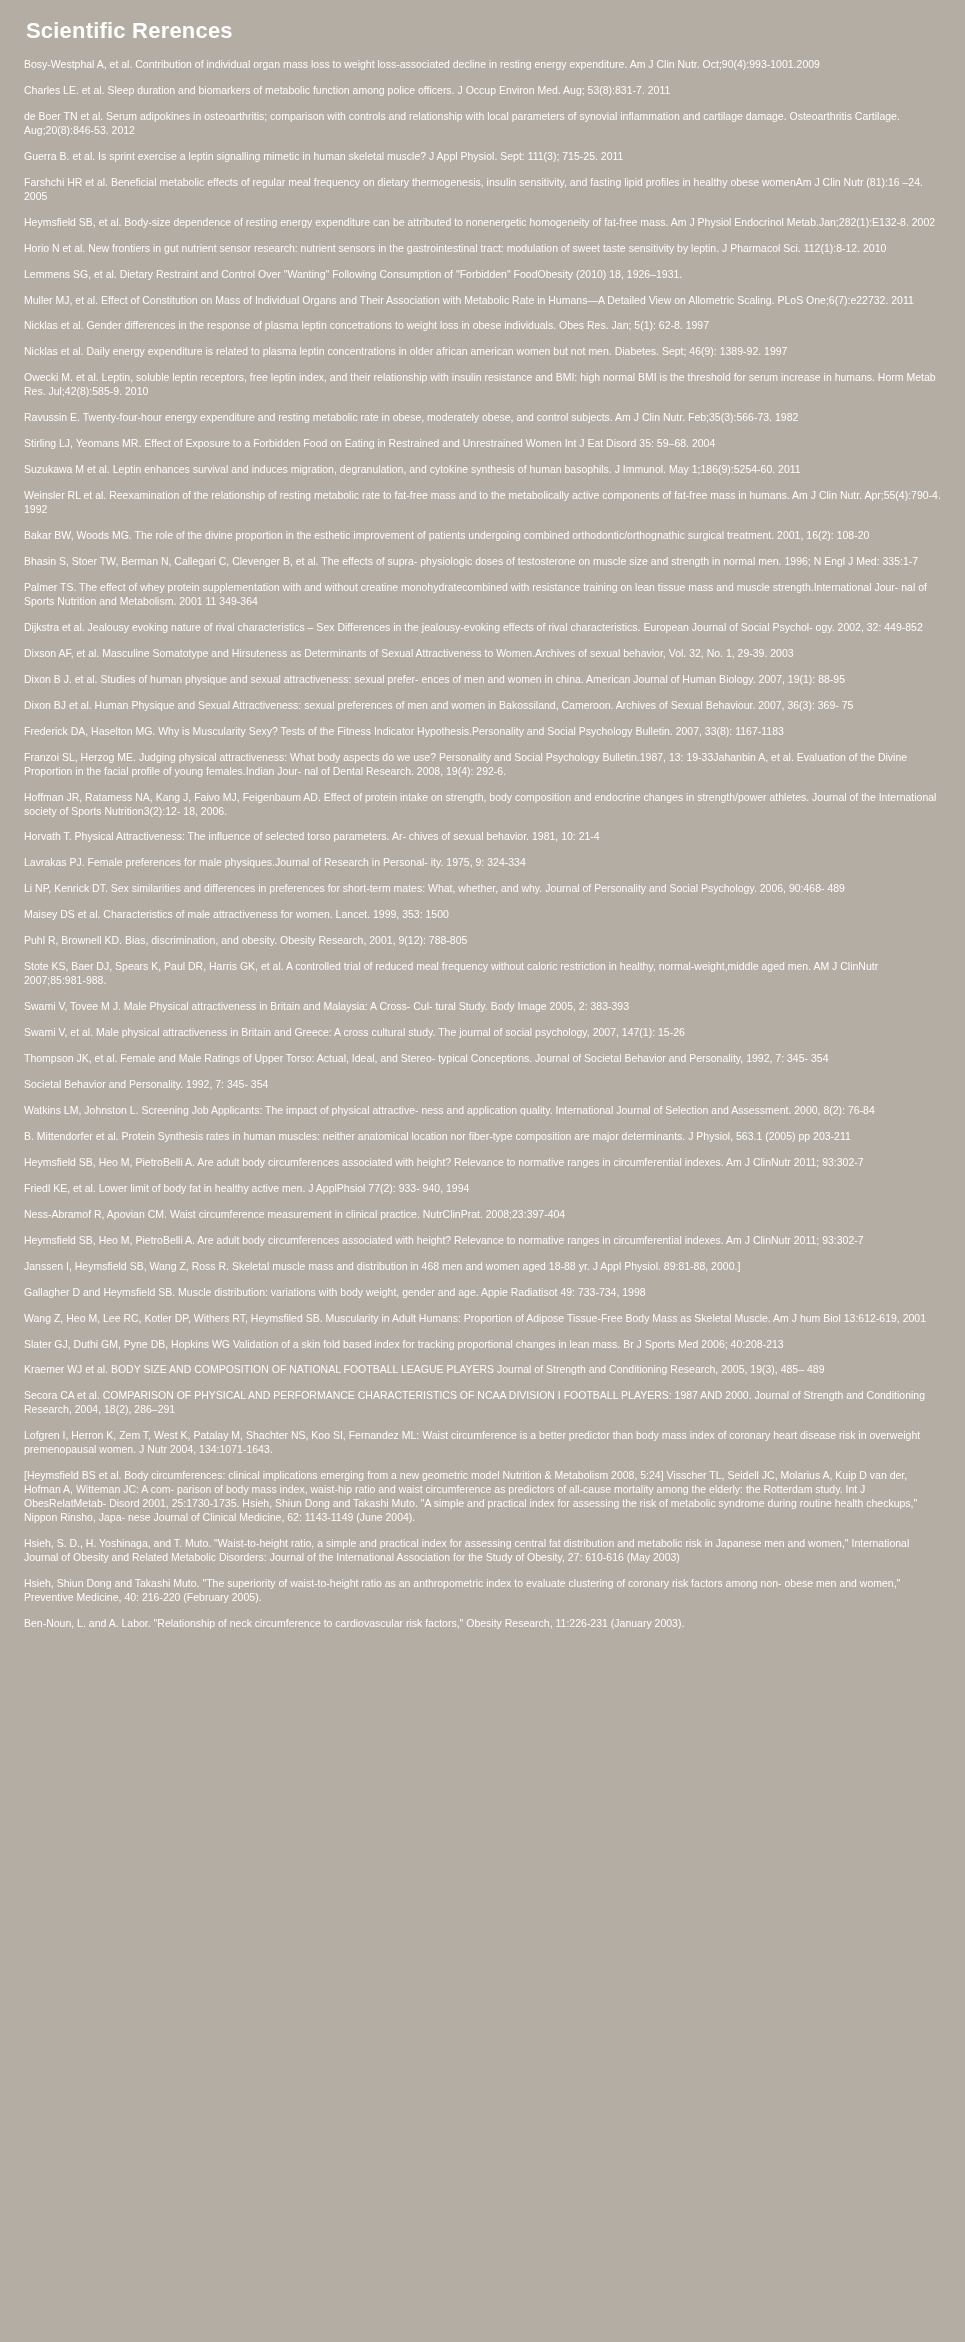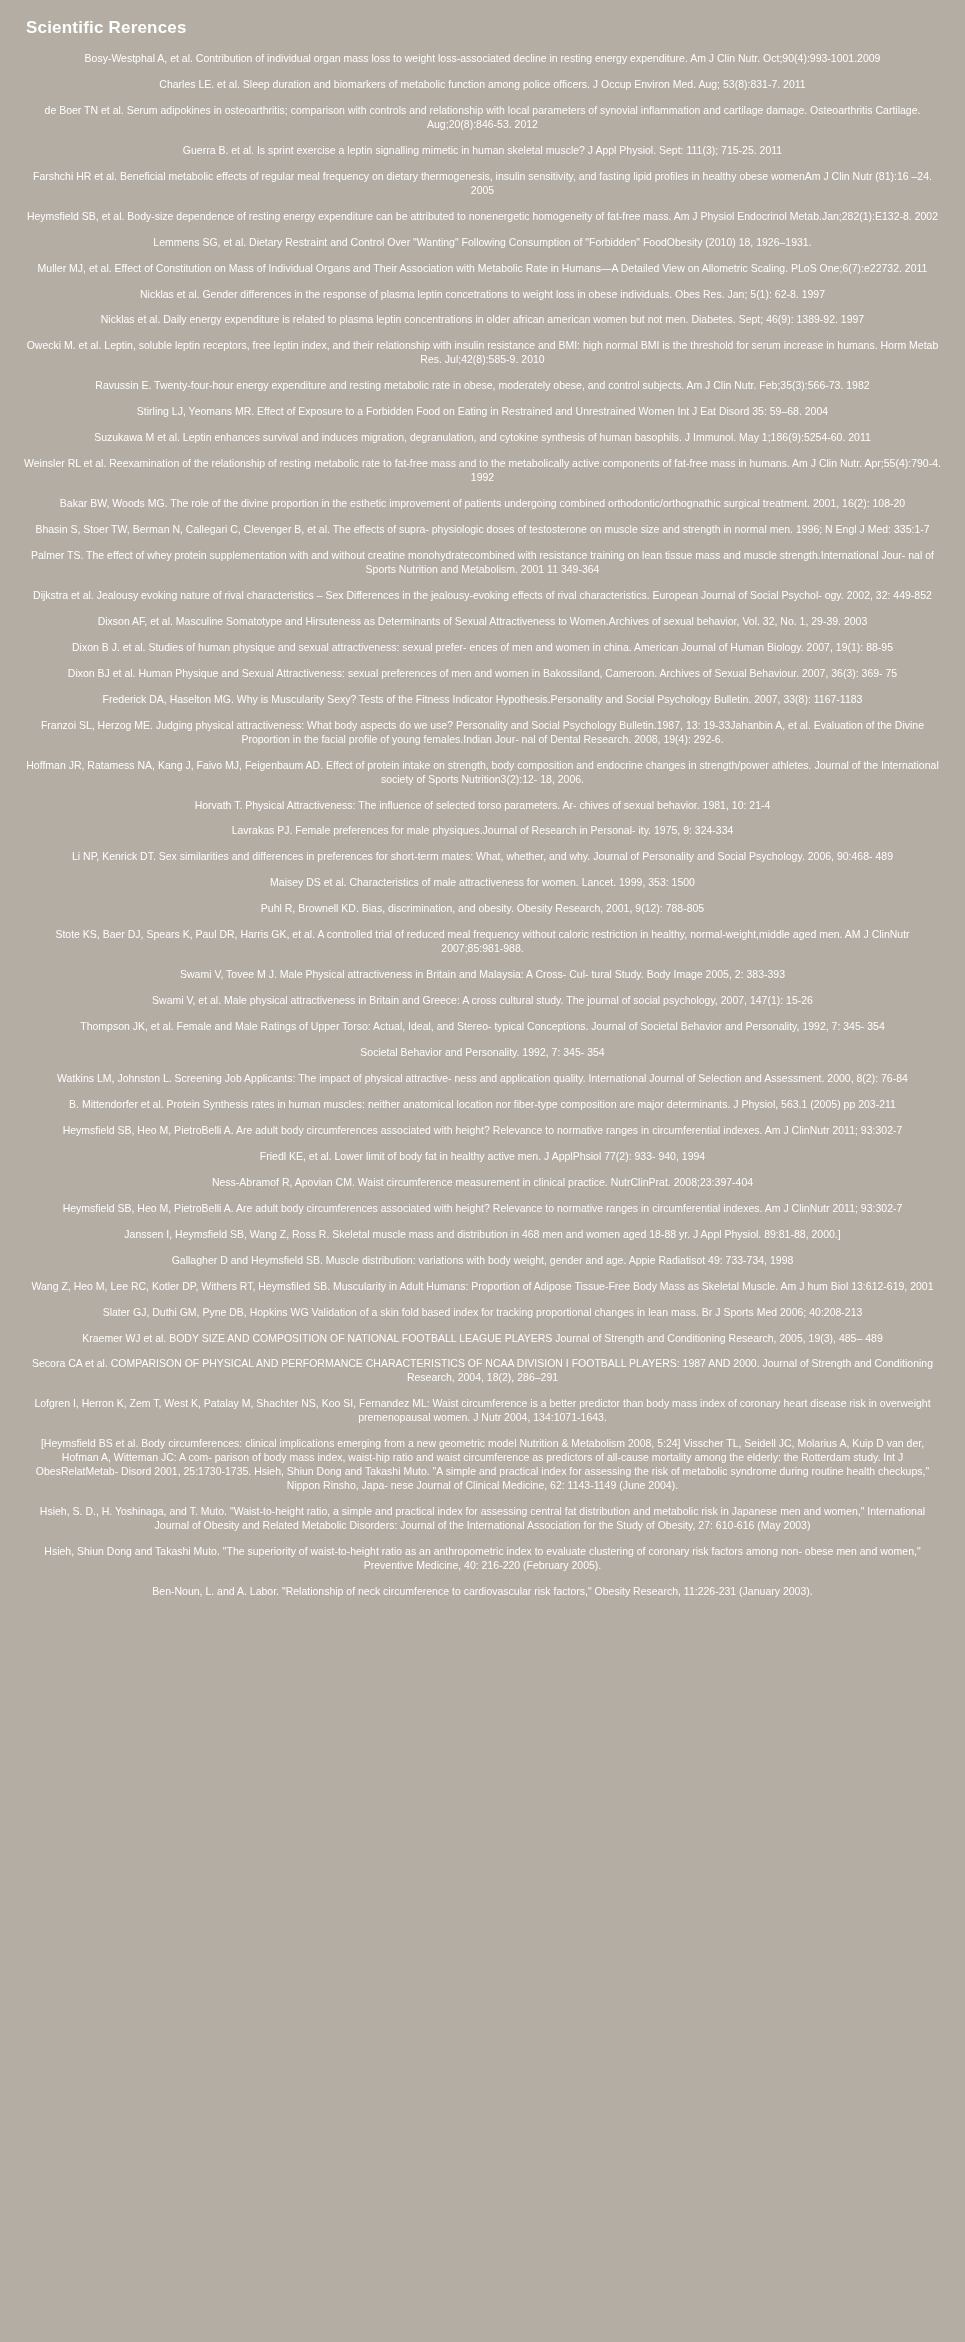--- a/index.html
+++ b/index.html
@@ -14,50 +14,51 @@
     -webkit-font-smoothing: antialiased;
   }
   .page {
     width: 965px;
     min-height: 2342px;
     background: #b3ada3;
     box-sizing: border-box;
     padding: 18px 24px 26px 24px;
   }
   .page-title {
-    font-size: 17px;
+    font-size: 22px;
     font-weight: bold;
     color: #ffffff;
     margin: 0 0 14px 2px;
     letter-spacing: 0.2px;
   }
   .ref-list {
     display: block;
   }
   .ref-item {
     font-size: 10.5px;
     line-height: 1.33;
     color: #ffffff;
     margin: 0 0 12px 0;
-    text-align: center;
+    text-align: left;
     word-wrap: break-word;
   }
 </style>
 </head>
 <body>
 
 <div class="page">
   <h1 class="page-title">Scientific Rerences</h1>
   <div class="ref-list">
     <p class="ref-item">Bosy-Westphal A, et al. Contribution of individual organ mass loss to weight loss-associated decline in resting energy expenditure. Am J Clin Nutr. Oct;90(4):993-1001.2009</p>
     <p class="ref-item">Charles LE. et al. Sleep duration and biomarkers of metabolic function among police officers. J Occup Environ Med. Aug; 53(8):831-7. 2011</p>
     <p class="ref-item">de Boer TN et al. Serum adipokines in osteoarthritis; comparison with controls and relationship with local parameters of synovial inflammation and cartilage damage. Osteoarthritis Cartilage. Aug;20(8):846-53. 2012</p>
     <p class="ref-item">Guerra B. et al. Is sprint exercise a leptin signalling mimetic in human skeletal muscle? J Appl Physiol. Sept: 111(3); 715-25. 2011</p>
     <p class="ref-item">Farshchi HR et al. Beneficial metabolic effects of regular meal frequency on dietary thermogenesis, insulin sensitivity, and fasting lipid profiles in healthy obese womenAm J Clin Nutr (81):16 –24. 2005</p>
     <p class="ref-item">Heymsfield SB, et al. Body-size dependence of resting energy expenditure can be attributed to nonenergetic homogeneity of fat-free mass. Am J Physiol Endocrinol Metab.Jan;282(1):E132-8. 2002</p>
+    <p class="ref-item">Horio N et al. New frontiers in gut nutrient sensor research: nutrient sensors in the gastrointestinal tract: modulation of sweet taste sensitivity by leptin. J Pharmacol Sci. 112(1):8-12. 2010</p>
     <p class="ref-item">Lemmens SG, et al. Dietary Restraint and Control Over "Wanting" Following Consumption of "Forbidden" FoodObesity (2010) 18, 1926–1931.</p>
     <p class="ref-item">Muller MJ, et al. Effect of Constitution on Mass of Individual Organs and Their Association with Metabolic Rate in Humans—A Detailed View on Allometric Scaling. PLoS One;6(7):e22732. 2011</p>
     <p class="ref-item">Nicklas et al. Gender differences in the response of plasma leptin concetrations to weight loss in obese individuals. Obes Res. Jan; 5(1): 62-8. 1997</p>
     <p class="ref-item">Nicklas et al. Daily energy expenditure is related to plasma leptin concentrations in older african american women but not men. Diabetes. Sept; 46(9): 1389-92. 1997</p>
     <p class="ref-item">Owecki M. et al. Leptin, soluble leptin receptors, free leptin index, and their relationship with insulin resistance and BMI: high normal BMI is the threshold for serum increase in humans. Horm Metab Res. Jul;42(8):585-9. 2010</p>
     <p class="ref-item">Ravussin E. Twenty-four-hour energy expenditure and resting metabolic rate in obese, moderately obese, and control subjects. Am J Clin Nutr. Feb;35(3):566-73. 1982</p>
     <p class="ref-item">Stirling LJ, Yeomans MR. Effect of Exposure to a Forbidden Food on Eating in Restrained and Unrestrained Women Int J Eat Disord 35: 59–68. 2004</p>
     <p class="ref-item">Suzukawa M et al. Leptin enhances survival and induces migration, degranulation, and cytokine synthesis of human basophils. J Immunol. May 1;186(9):5254-60. 2011</p>
     <p class="ref-item">Weinsler RL et al. Reexamination of the relationship of resting metabolic rate to fat-free mass and to the metabolically active components of fat-free mass in humans. Am J Clin Nutr. Apr;55(4):790-4. 1992</p>
     <p class="ref-item">Bakar BW, Woods MG. The role of the divine proportion in the esthetic improvement of patients undergoing combined orthodontic/orthognathic surgical treatment. 2001, 16(2): 108-20</p>

